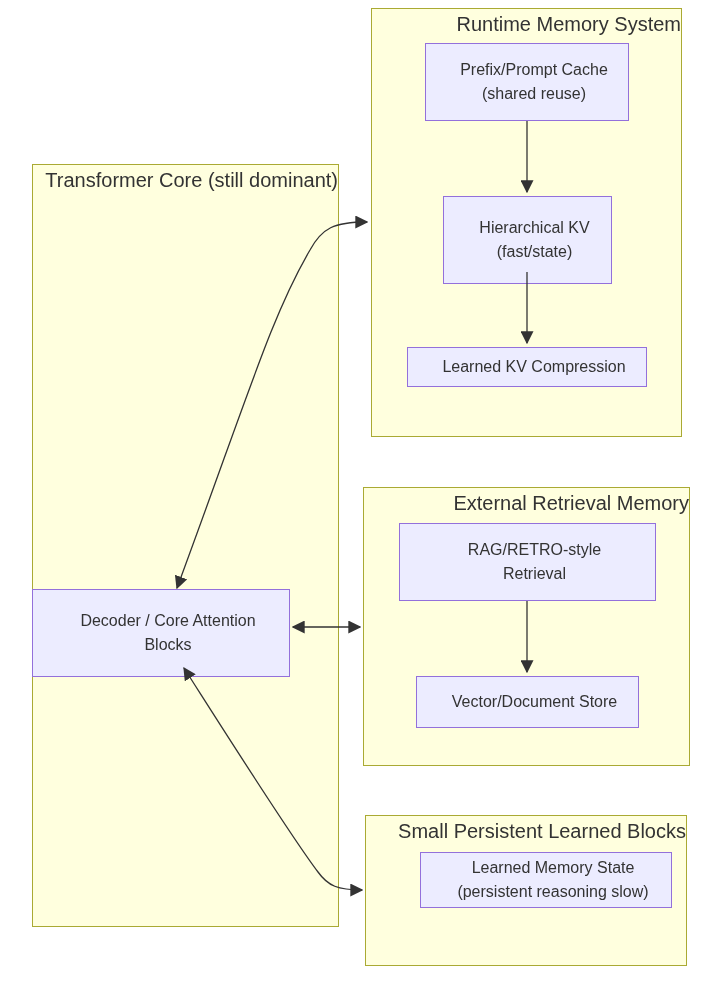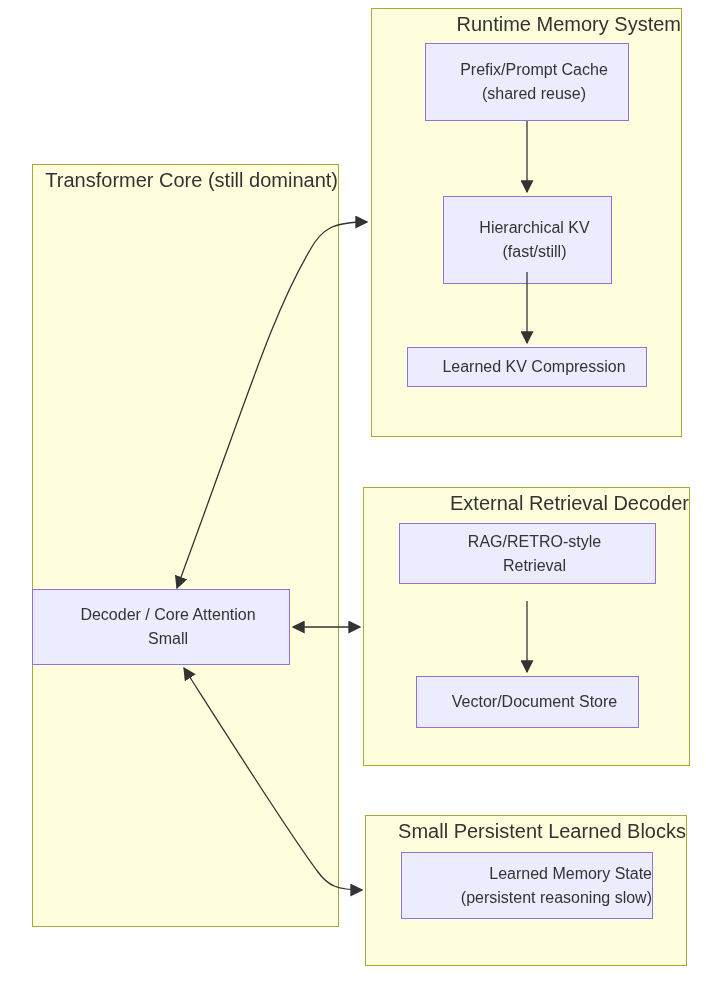--- a/index.html
+++ b/index.html
@@ -74,56 +74,56 @@
 
   <div class="cluster" style="left:8px; top:164px; width:307px; height:763px;margin-left:24px;">
     <div class="cluster-title">Transformer Core (still dominant)</div>
   </div>
 
   <div class="cluster" style="left:371px; top:8px; width:311px; height:429px;">
     <div class="cluster-title">Runtime Memory System</div>
   </div>
 
   <div class="cluster" style="left:363px; top:487px; width:327px; height:279px;">
-    <div class="cluster-title">External Retrieval Decoder</div>
+    <div class="cluster-title">External Retrieval Memory</div>
   </div>
 
   <div class="cluster" style="left:365px; top:815px; width:322px; height:151px;">
     <div class="cluster-title">Small Persistent Learned Blocks</div>
   </div>
 
-  <div class="node" style="left:32px; top:589px; width:258px; height:76px;">
+  <div class="node" style="left:32px; top:589px; width:258px; height:88px;">
     <span>Decoder / Core Attention</span>
-    <span>Small</span>
+    <span>Blocks</span>
   </div>
 
   <div class="node" style="left:425px; top:43px; width:204px; height:78px;">
     <span>Prefix/Prompt Cache</span>
     <span>(shared reuse)</span>
   </div>
 
   <div class="node" style="left:443px; top:196px; width:169px; height:88px;">
     <span>Hierarchical KV</span>
-    <span>(fast/still)</span>
+    <span>(fast/state)</span>
   </div>
 
   <div class="node" style="left:407px; top:347px; width:240px; height:40px;">
     <span>Learned KV Compression</span>
   </div>
 
-  <div class="node" style="left:399px; top:523px; width:257px; height:61px;">
+  <div class="node" style="left:399px; top:523px; width:257px; height:78px;">
     <span>RAG/RETRO-style</span>
     <span>Retrieval</span>
   </div>
 
   <div class="node" style="left:416px; top:676px; width:223px; height:52px;">
     <span>Vector/Document Store</span>
   </div>
 
-  <div class="node" style="left:401px; top:852px; width:252px; height:67px;align-items:flex-end;">
+  <div class="node" style="left:420px; top:852px; width:252px; height:56px;">
     <span>Learned Memory State</span>
     <span>(persistent reasoning slow)</span>
   </div>
 
   <svg class="edges" viewBox="0 0 706 986" xmlns="http://www.w3.org/2000/svg">
     <defs>
       <marker id="arrowhead" viewBox="0 0 10 10" refX="9" refY="5" markerWidth="13" markerHeight="13" markerUnits="userSpaceOnUse" orient="auto-start-reverse">
         <path class="arrowhead-shape" d="M0,0 L10,5 L0,10 Z"></path>
       </marker>
     </defs>

